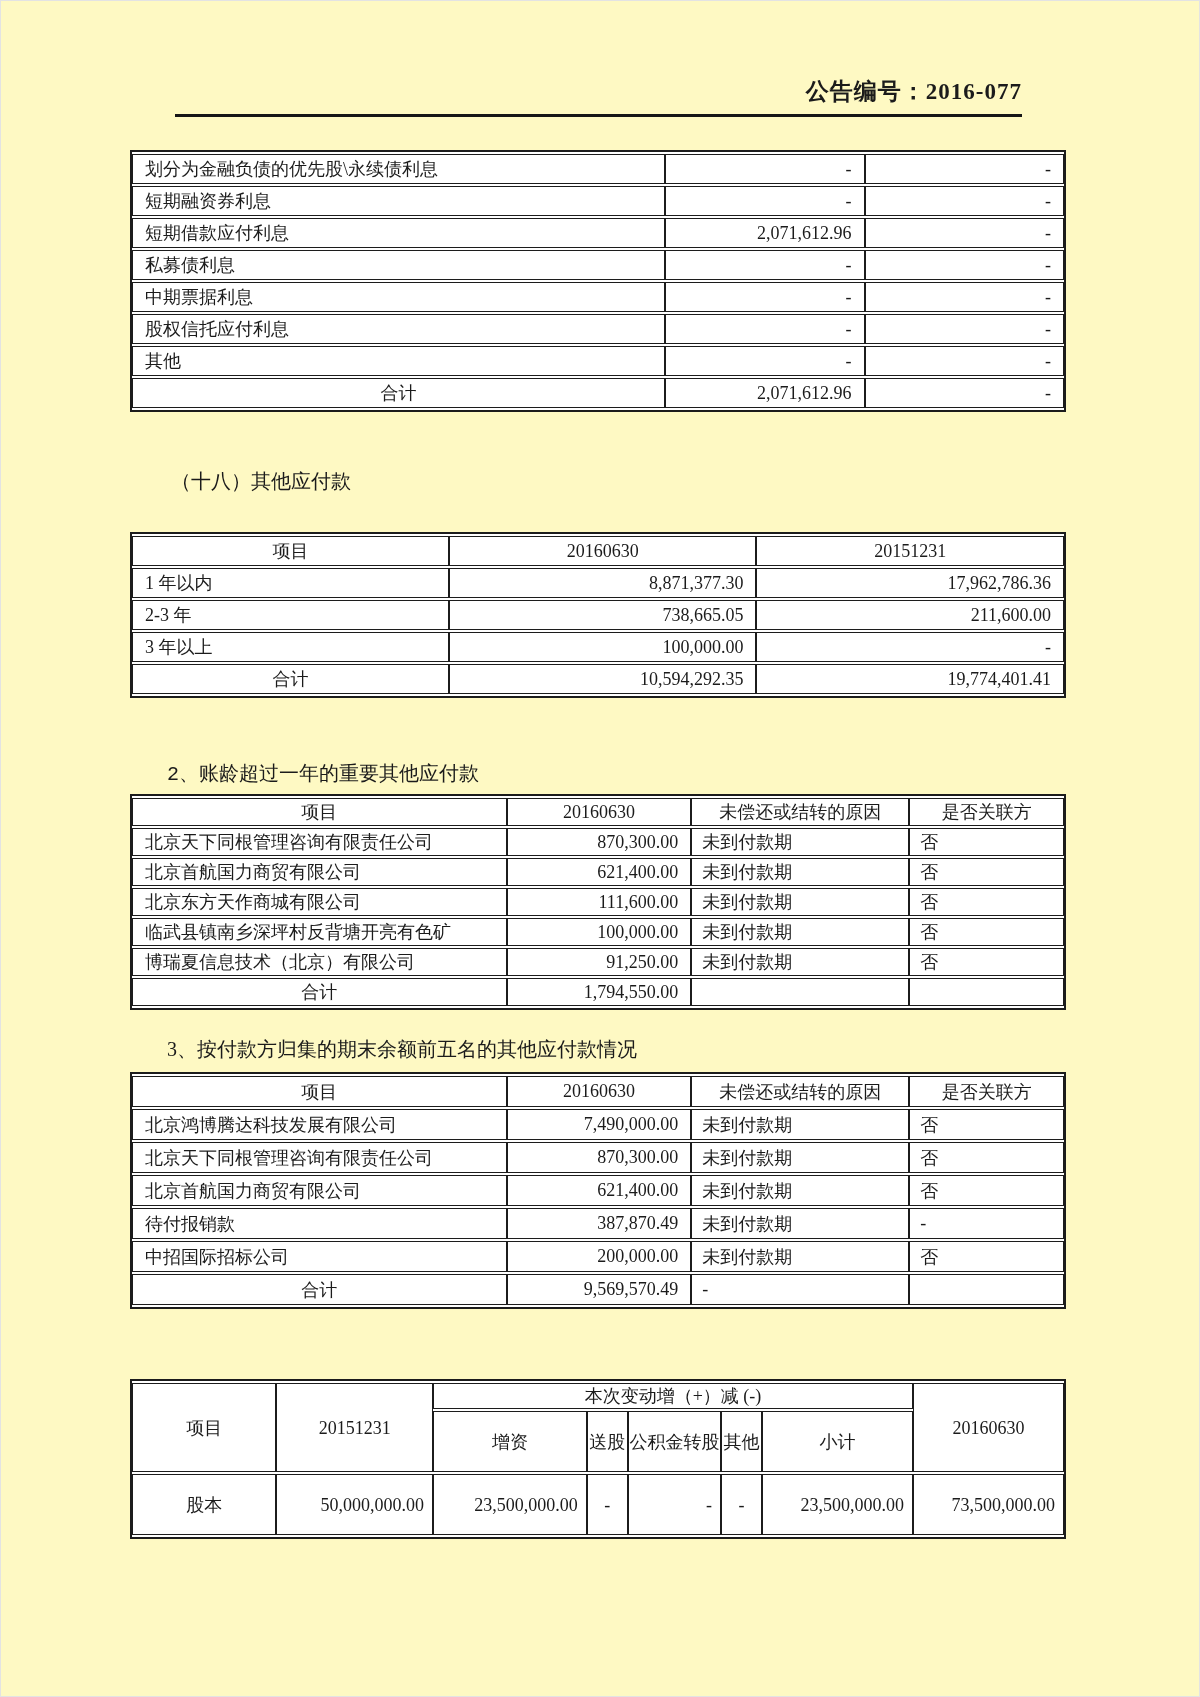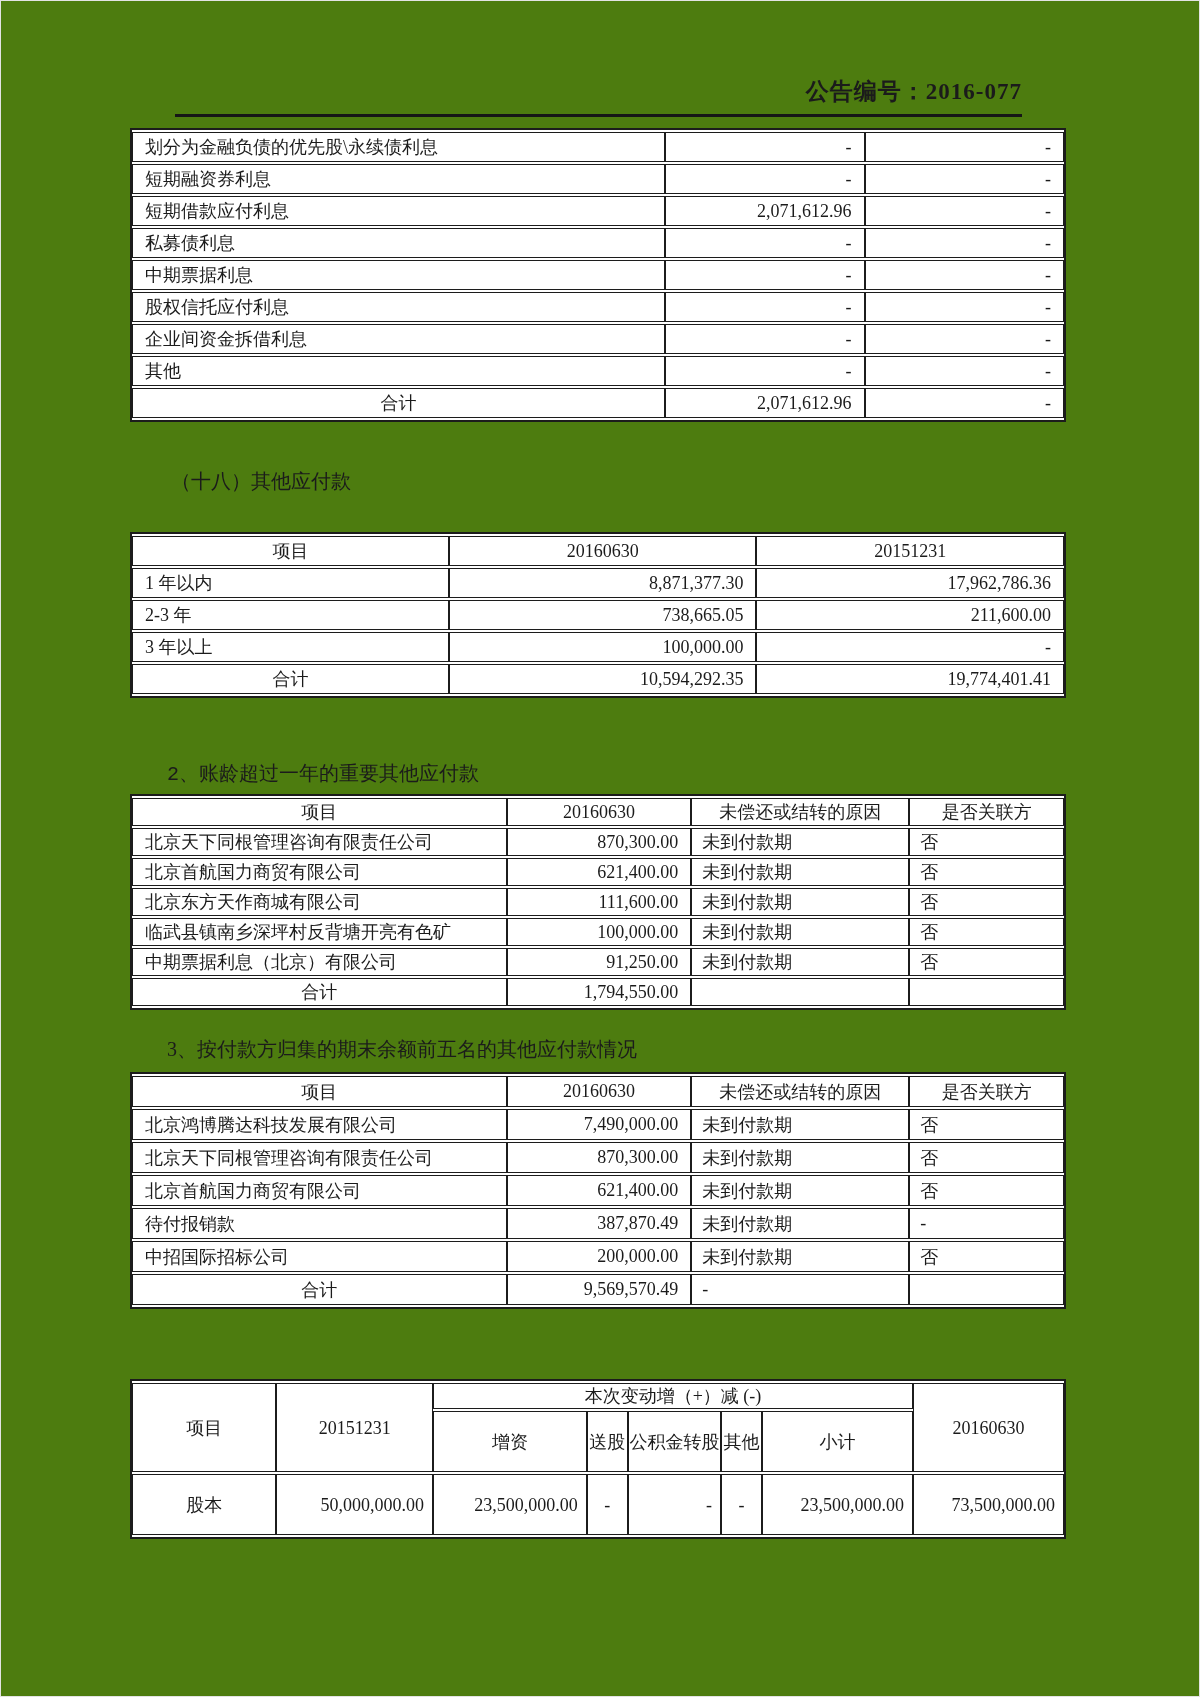--- a/index.html
+++ b/index.html
@@ -1,21 +1,21 @@
 <!DOCTYPE html>
 <html><head>
 <meta charset="utf-8">
 <style>
   html,body { margin:0; padding:0; background:#9e9e9e; }
   .page {
     position: relative;
     width: 1200px;
     height: 1697px;
     margin: 0 auto;
-    background: #4d7c0f;
+    background: #fef9c3;
     font-family: "Liberation Serif", serif;
     color: #1b1b1b;
     overflow: hidden;
     box-shadow: inset 0 0 0 1px #e3e3e3;
   }
   .announce-no {
     position: absolute;
     top: 76px; left: 0; width: 1022px;
     text-align: right;
     font-size: 23px;
@@ -60,21 +60,21 @@
   .l2 { text-align: left; padding-left: 10px; }
 </style>
 </head>
 <body>
 
 <div class="page">
 
   <div class="announce-no">公告编号：2016-077</div>
   <div class="header-rule"></div>
 
-  <div class="tbl-wrap" style="top:128px;border-radius:12px;">
+  <div class="tbl-wrap" style="top:150px;border-radius:12px;">
     <table class="t1">
       <colgroup>
           <col style="width:57.2%">
           <col style="width:21.4%">
           <col style="width:21.4%">
         </colgroup>
       <tbody>
         <tr>
           <td class="l">划分为金融负债的优先股\永续债利息</td>
           <td class="r">-</td>
@@ -95,25 +95,20 @@
           <td class="r">-</td>
           <td class="r">-</td>
         </tr>
         <tr>
           <td class="l">中期票据利息</td>
           <td class="r">-</td>
           <td class="r">-</td>
         </tr>
         <tr>
           <td class="l">股权信托应付利息</td>
-          <td class="r">-</td>
-          <td class="r">-</td>
-        </tr>
-        <tr>
-          <td class="l">企业间资金拆借利息</td>
           <td class="r">-</td>
           <td class="r">-</td>
         </tr>
         <tr>
           <td class="l">其他</td>
           <td class="r">-</td>
           <td class="r">-</td>
         </tr>
         <tr>
           <td class="c">合计</td>
@@ -199,21 +194,21 @@
           <td class="l2">未到付款期</td>
           <td class="l2">否</td>
         </tr>
         <tr>
           <td class="l">临武县镇南乡深坪村反背塘开亮有色矿</td>
           <td class="r">100,000.00</td>
           <td class="l2">未到付款期</td>
           <td class="l2">否</td>
         </tr>
         <tr>
-          <td class="l">中期票据利息（北京）有限公司</td>
+          <td class="l">博瑞夏信息技术（北京）有限公司</td>
           <td class="r">91,250.00</td>
           <td class="l2">未到付款期</td>
           <td class="l2">否</td>
         </tr>
         <tr>
           <td class="c">合计</td>
           <td class="r">1,794,550.00</td>
           <td class="l2"></td>
           <td class="l2"></td>
         </tr>

